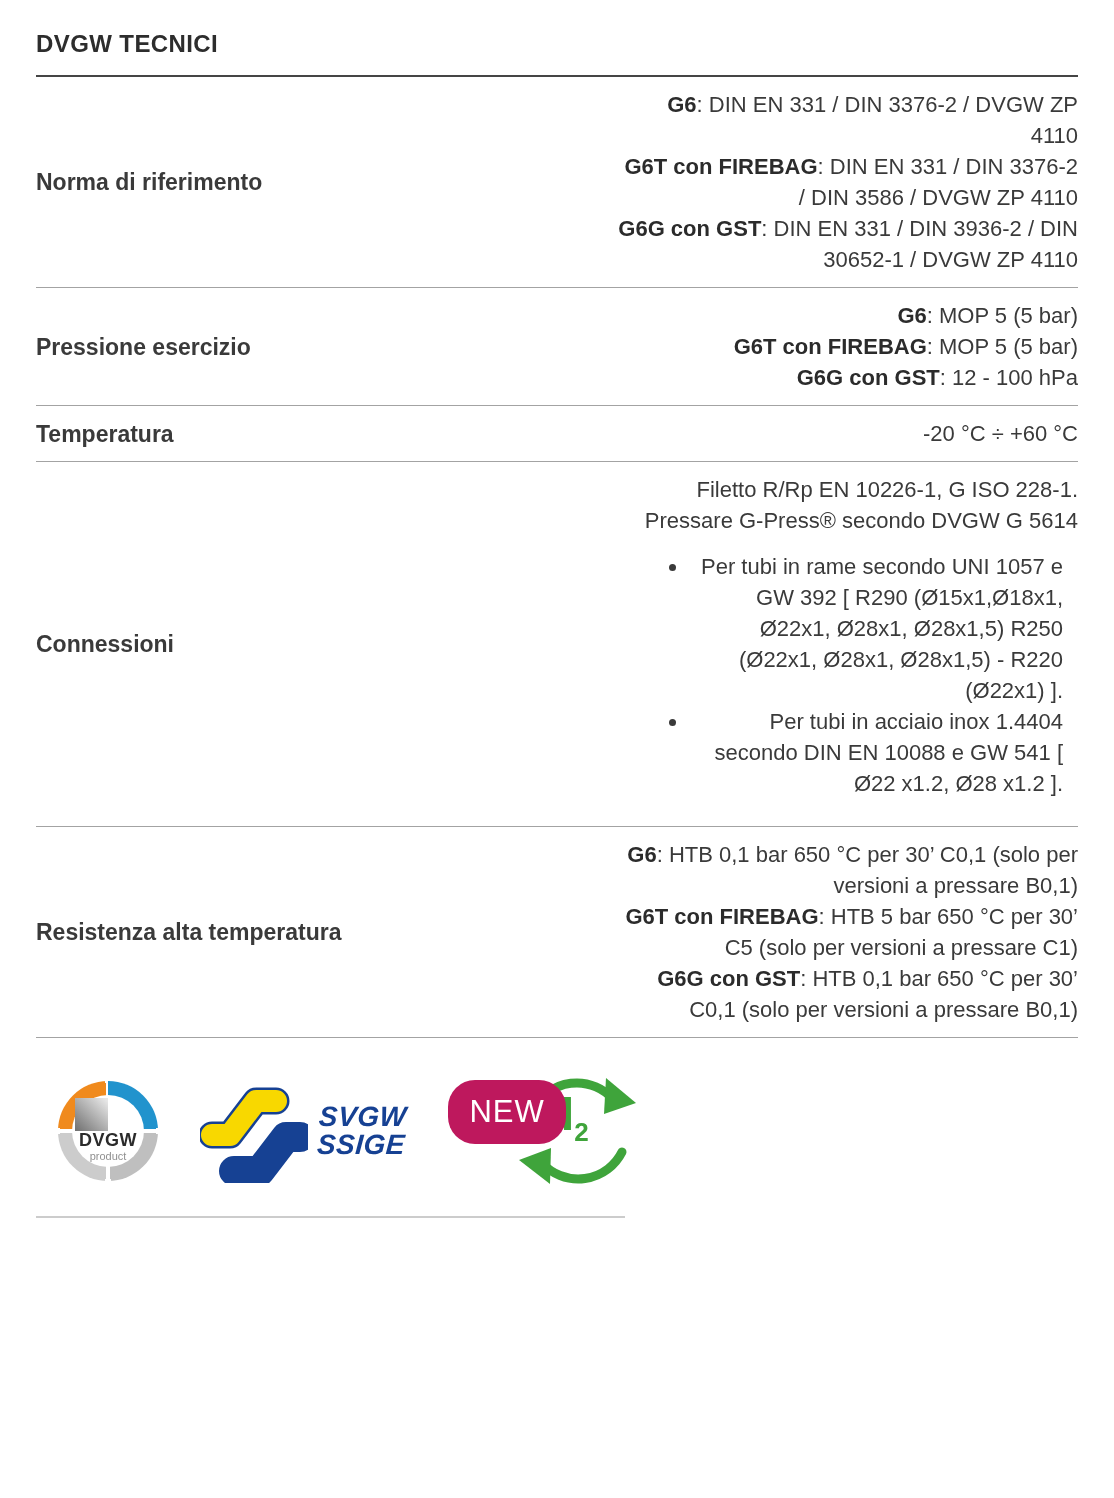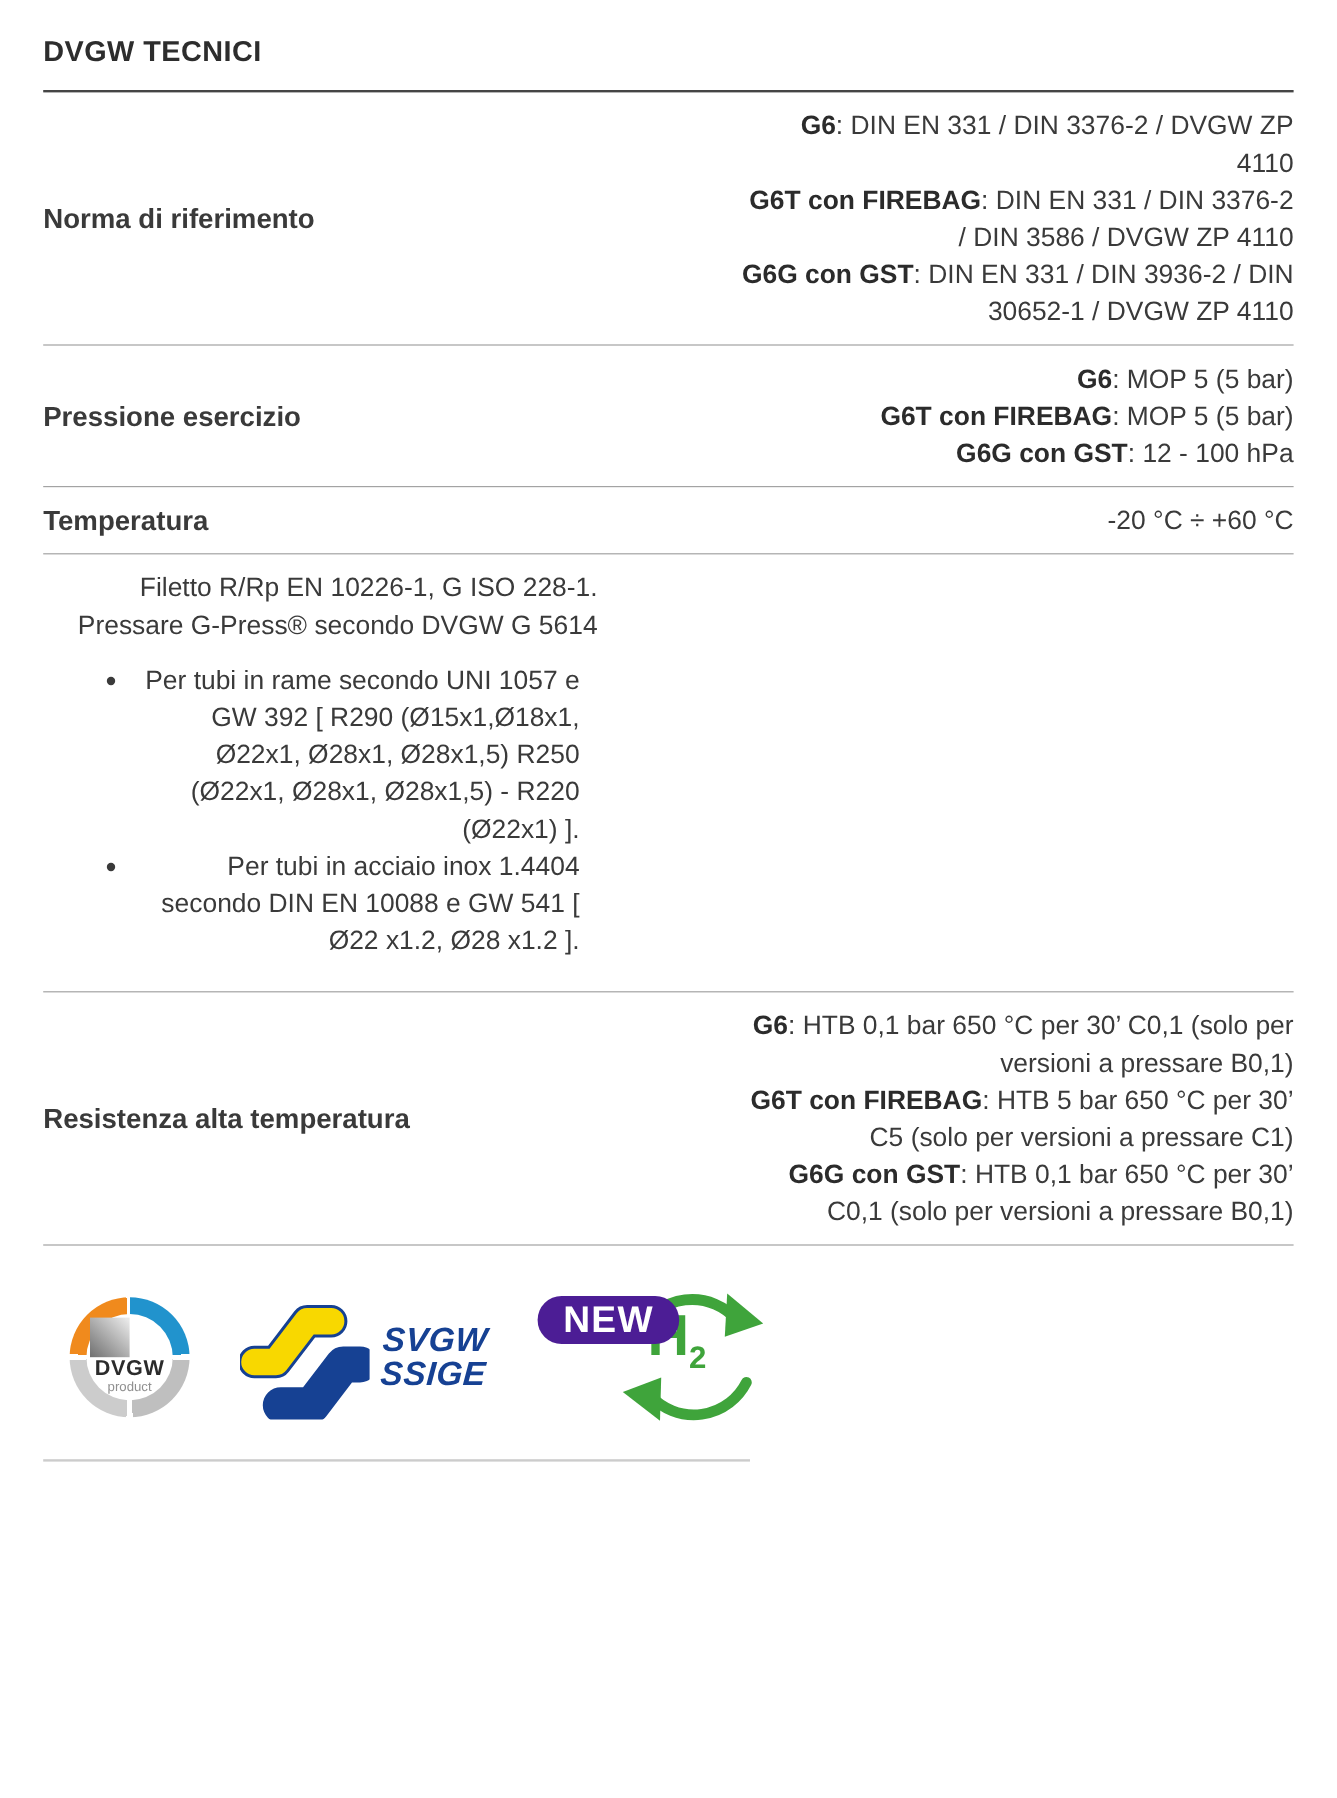--- a/index.html
+++ b/index.html
@@ -65,23 +65,23 @@
   
   .newh2{position:relative;width:196px;height:134px;flex:0 0 auto;}
   .newh2 svg{position:absolute;right:0;top:2px;}
   .h2-text{
     position:absolute;right:32px;top:26px;width:96px;text-align:center;
     color:#3fa43b;font-weight:bold;font-size:48px;line-height:1;
   }
   .h2-text sub{font-size:26px;}
   .new-badge{
     position:absolute;left:0;top:16px;z-index:2;
-    width:118px;height:40px;border-radius:27px;background:#4c1d95;
+    width:118px;height:64px;border-radius:27px;background:#be185d;
     display:flex;align-items:center;justify-content:center;
-    color:#ffffff;font-weight:bold;font-size:31px;letter-spacing:1px;
+    color:#ffffff;font-weight:normal;font-size:31px;letter-spacing:1px;
   }
 </style>
 </head>
 <body>
 
 <div class="page">
 
   <h1 class="page-title">DVGW TECNICI</h1>
   <hr class="title-rule">
 
@@ -102,20 +102,21 @@
           <p><b>G6G con GST</b><span>: 12 - 100 hPa</span></p>
         </div>
       </div>
       <div class="spec-row">
         <div class="row-label">Temperatura</div>
         <div class="row-value">
           <p><span>-20 °C ÷ +60 °C</span></p>
         </div>
       </div>
       <div class="spec-row">
+        <div class="row-label">Connessioni</div>
         <div class="row-value">
           <p><span>Filetto R/Rp EN 10226-1, G ISO 228-1.</span></p>
           <p><span>Pressare G-Press® secondo DVGW G 5614</span></p>
           <ul>
             <li><span>Per tubi in rame secondo UNI 1057 e GW 392 [ R290 (Ø15x1,Ø18x1, Ø22x1, Ø28x1, Ø28x1,5) R250 (Ø22x1, Ø28x1, Ø28x1,5) - R220 (Ø22x1) ].</span></li>
             <li><span>Per tubi in acciaio inox 1.4404 secondo DIN EN 10088 e GW 541 [ Ø22 x1.2, Ø28 x1.2 ].</span></li>
           </ul>
         </div>
       </div>
       <div class="spec-row">

